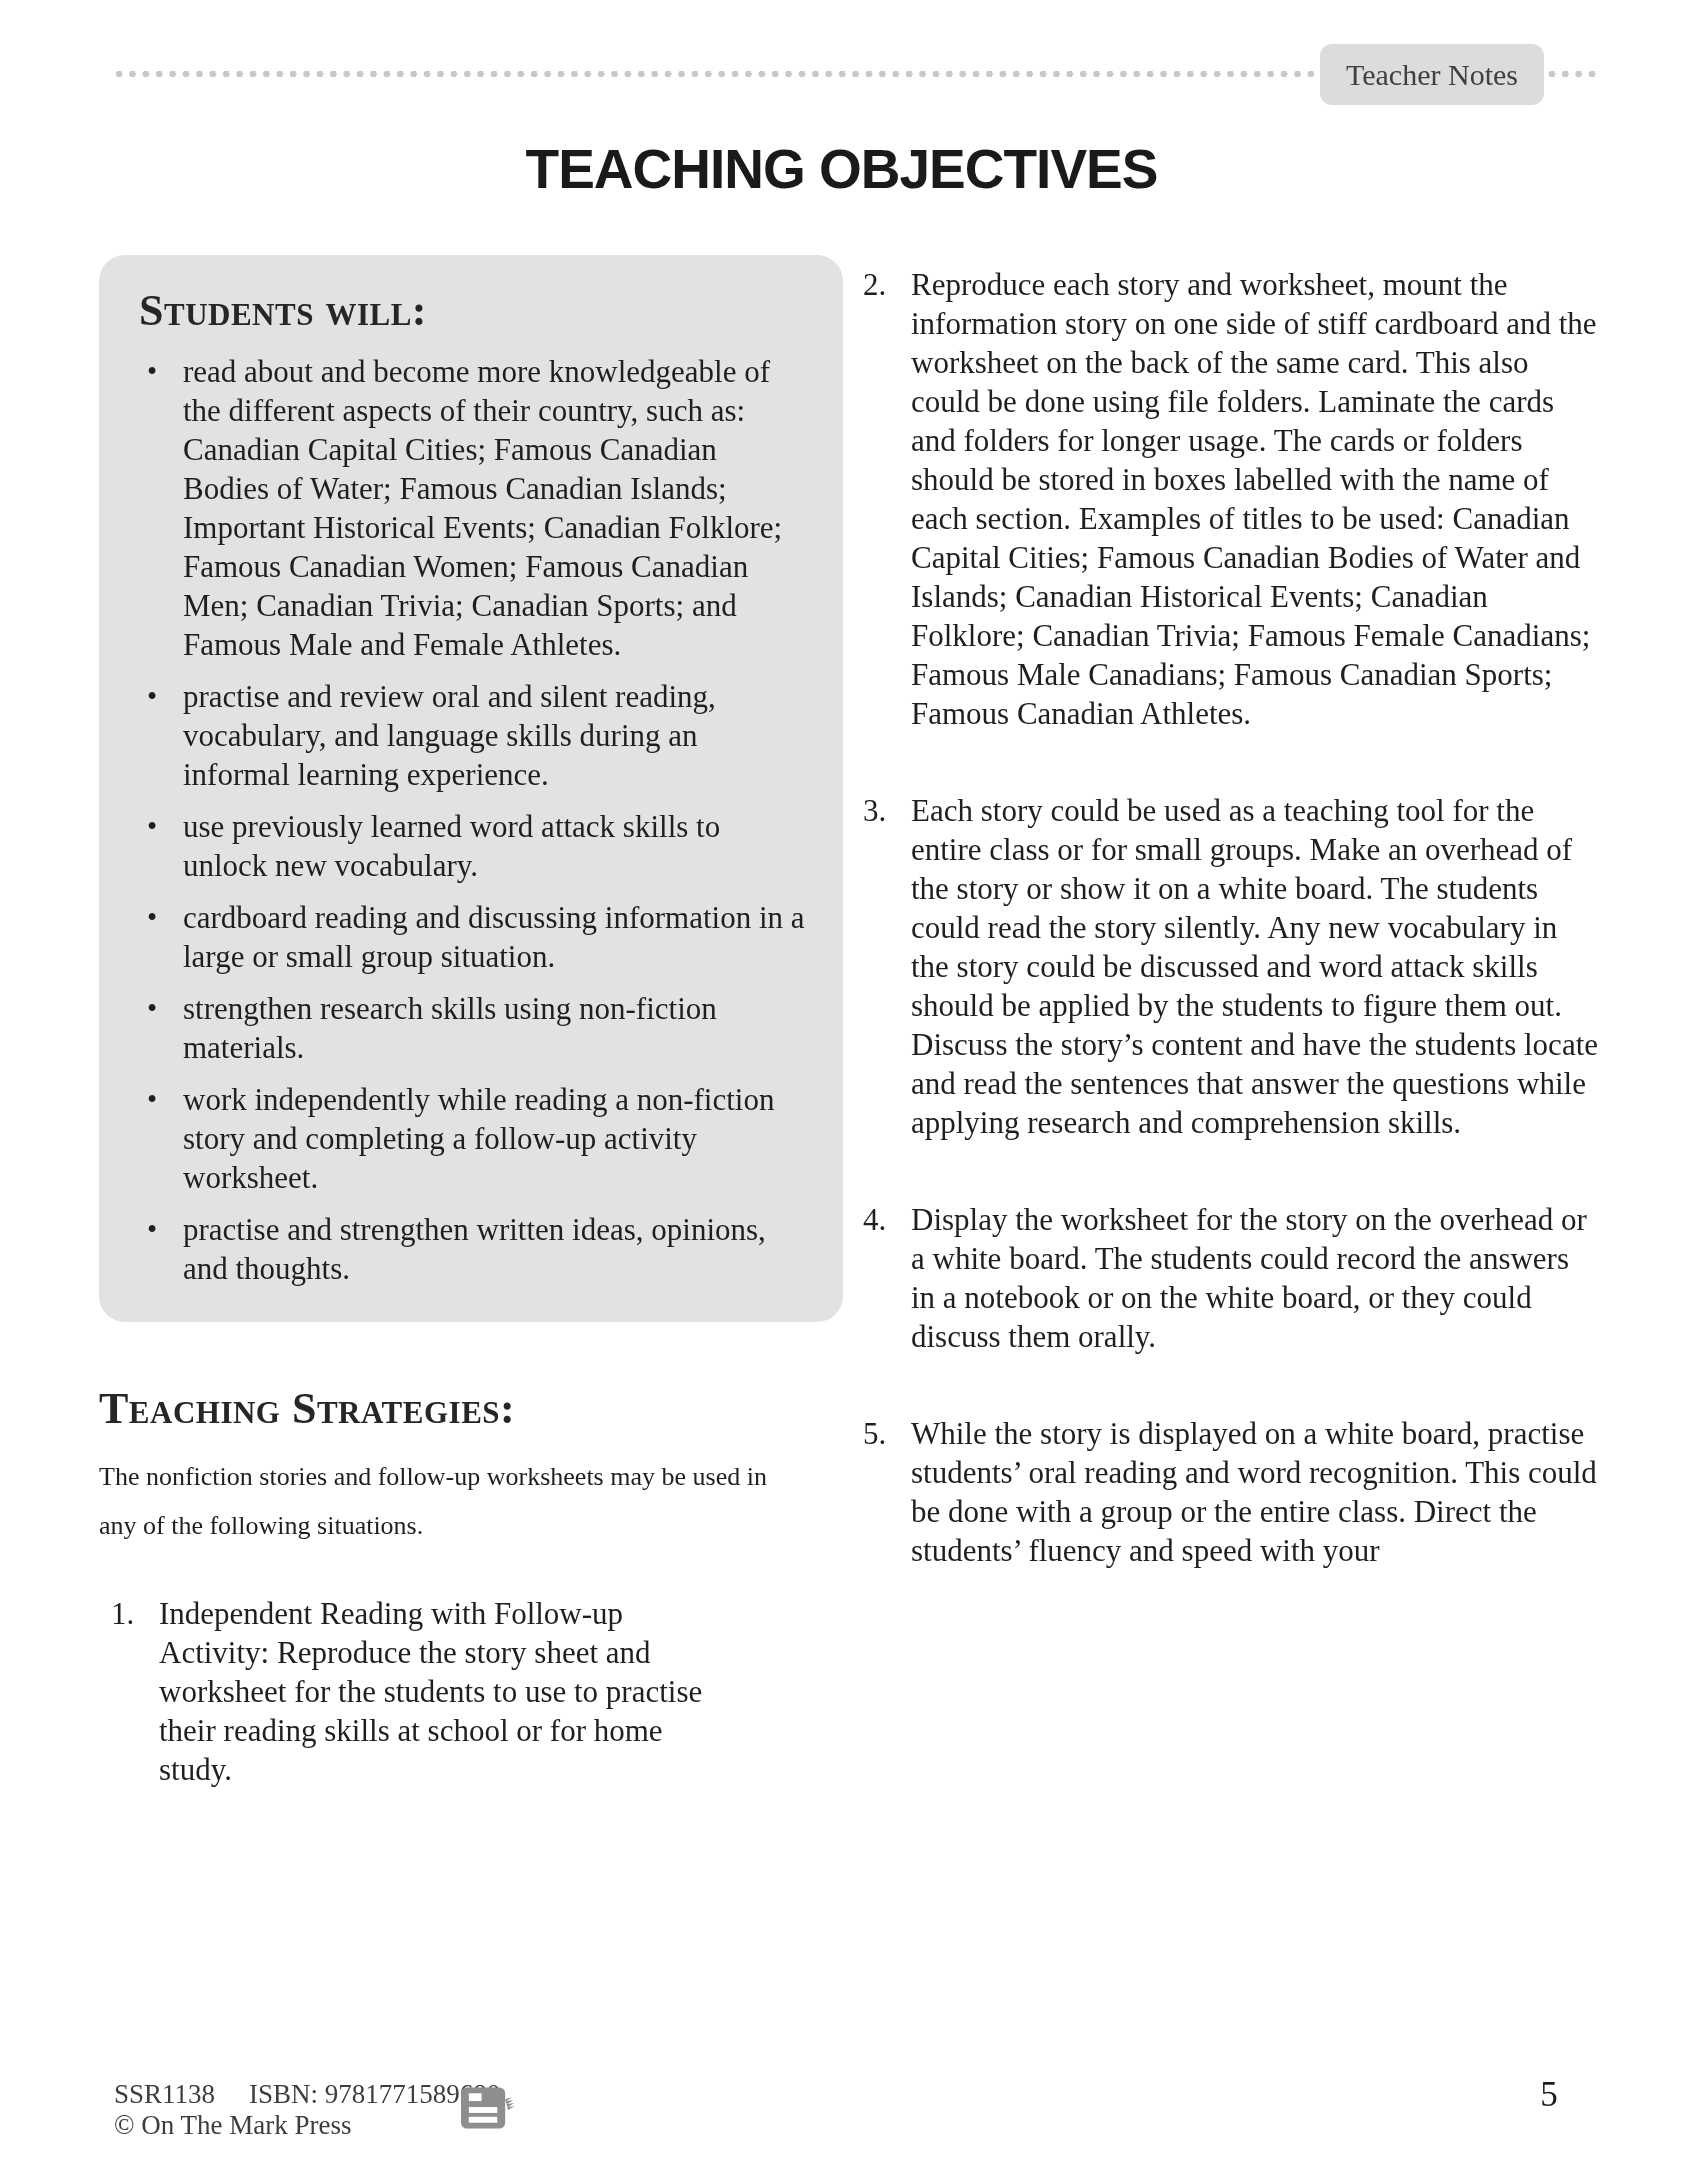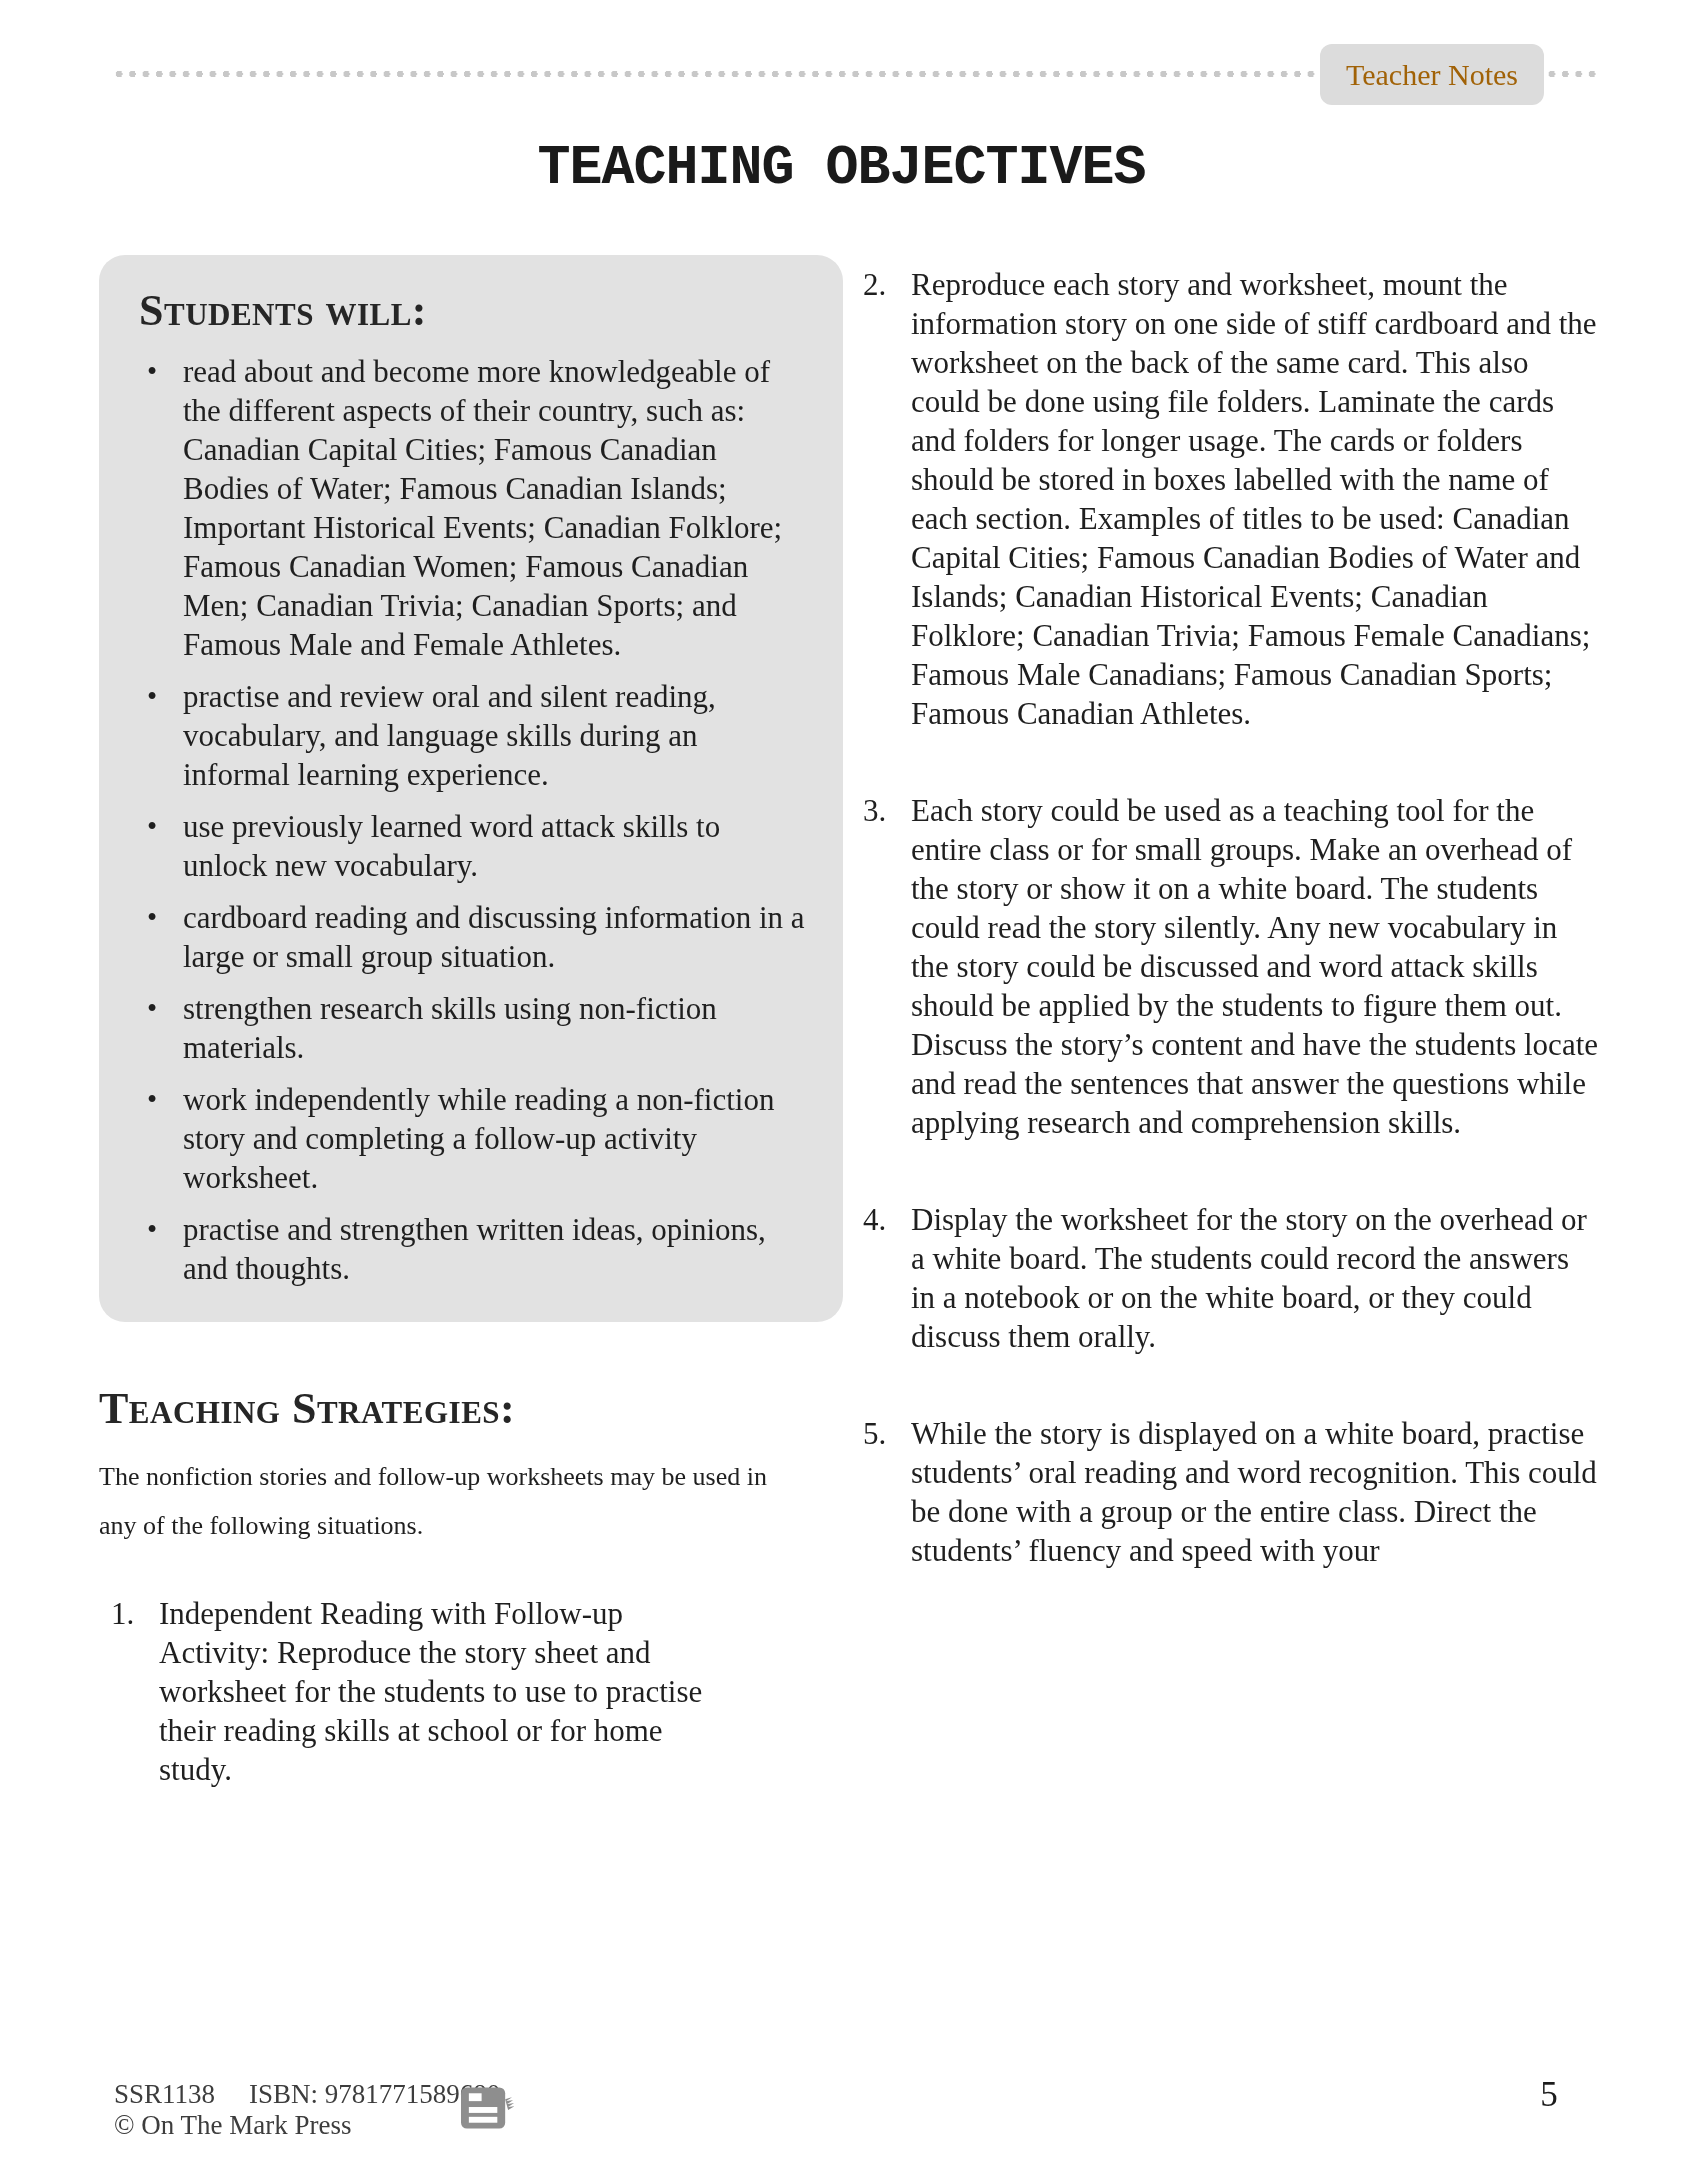--- a/index.html
+++ b/index.html
@@ -30,30 +30,30 @@
     background-repeat:repeat-x;
   }
   .teacher-tab{
     position:absolute;
     left:1320px; top:44px;
     width:224px; height:61px;
     background:var(--tab_bg);
     border-radius:12px;
     display:flex; align-items:center; justify-content:center;
     font-size:30px;
-    color:#a16207;
+    color:#404040;
   }
   
   .title{
     position:absolute;
     left:0; top:137px;
     width:1683px;
     margin:0;
     text-align:center;
-    font-family:Liberation Mono, monospace;
+    font-family:Liberation Sans, sans-serif;
     font-weight:700;
     font-size:55px;
     letter-spacing:-1px;
     color:#1a1a1a;
   }
   
   .col-left{
     position:absolute;
     left:99px; top:255px;
     width:625px;

